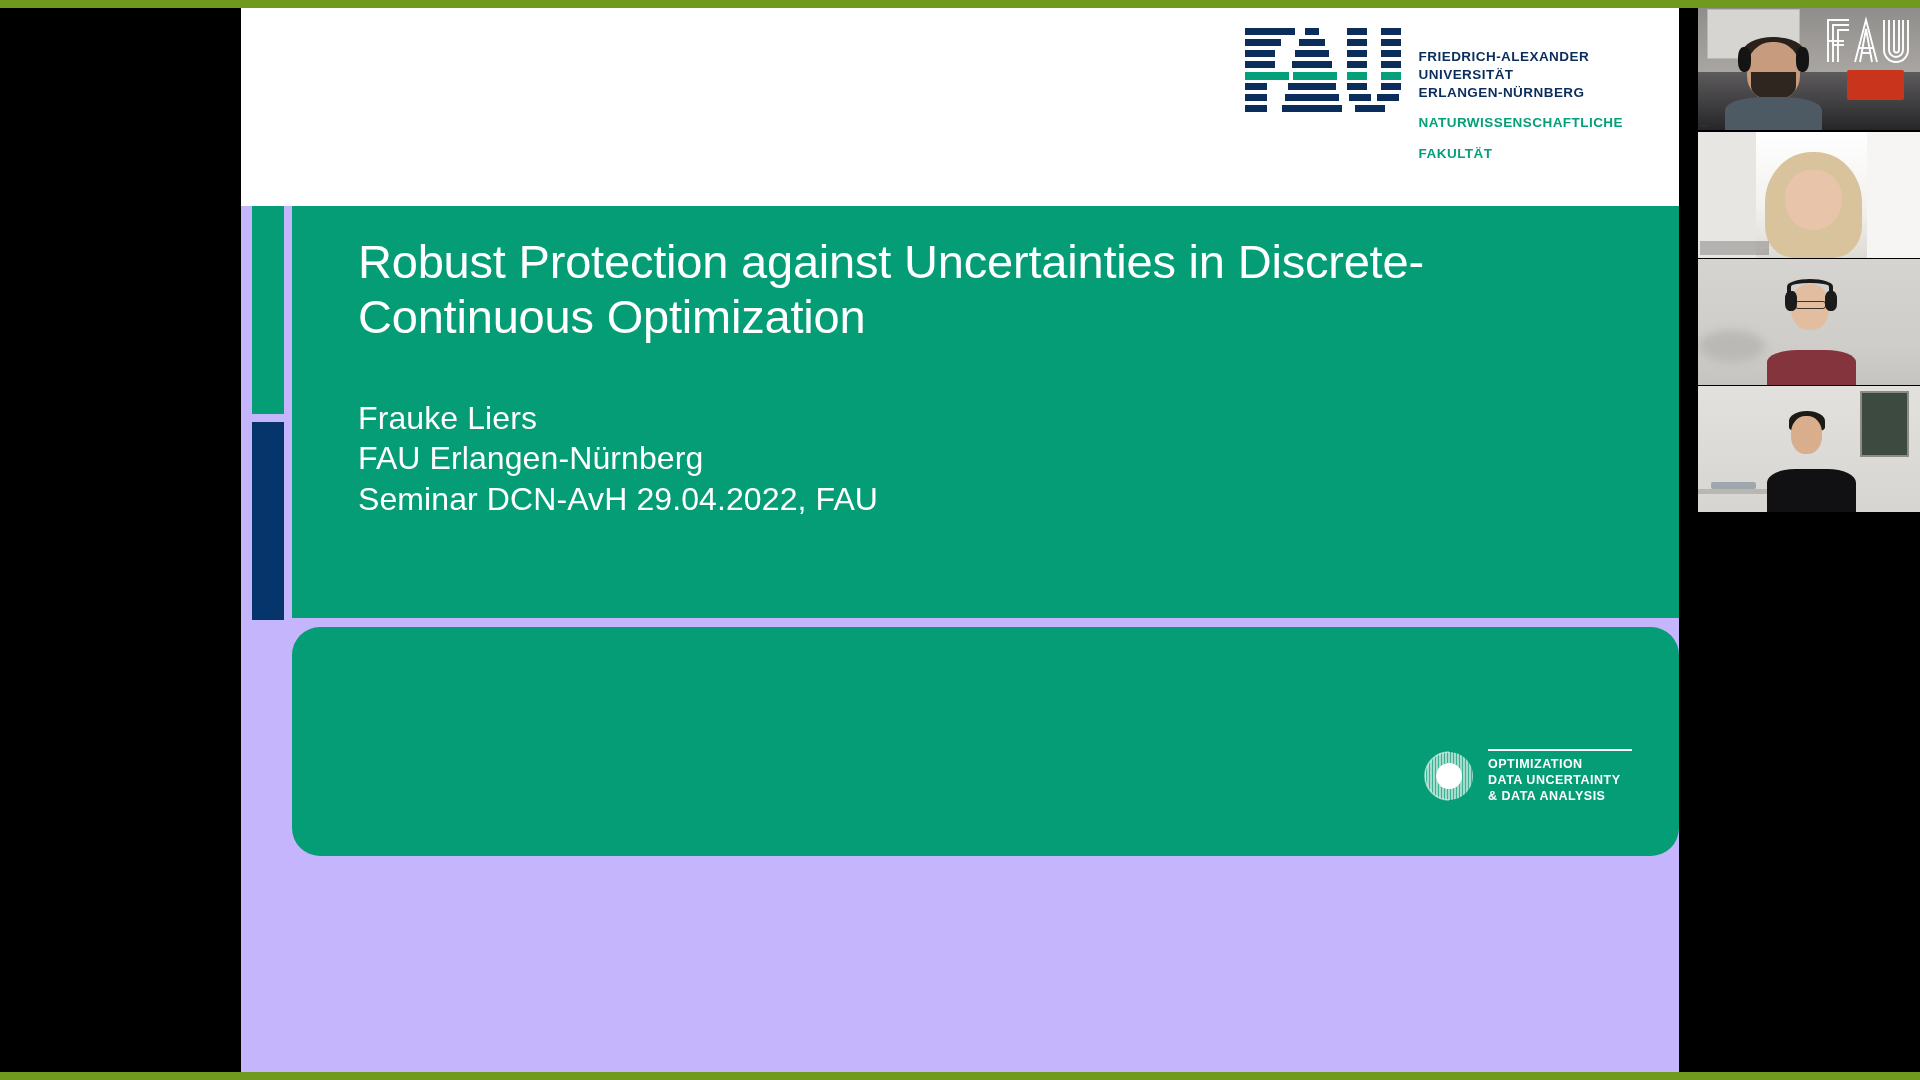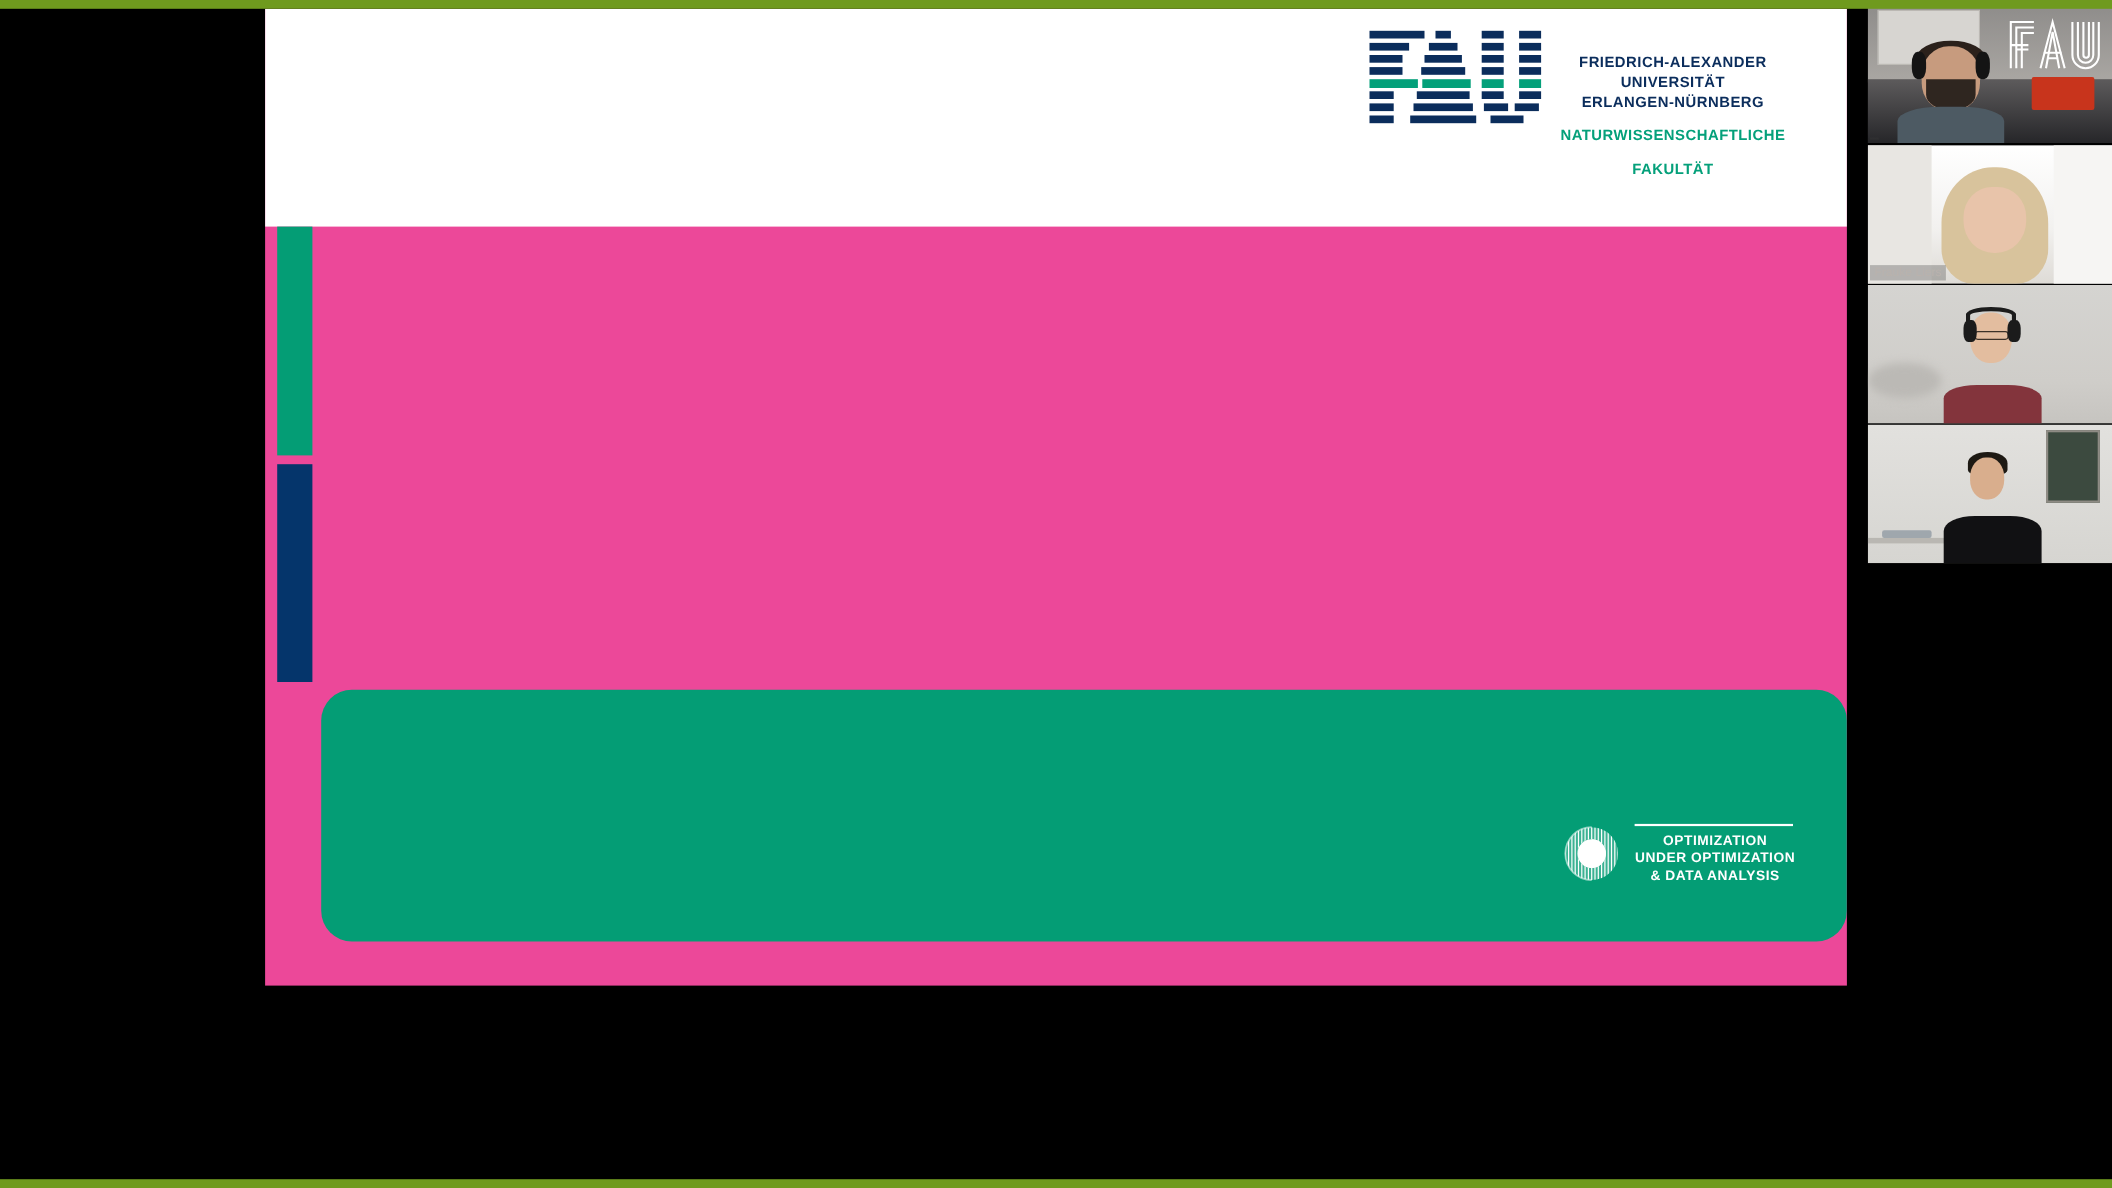--- a/index.html
+++ b/index.html
@@ -30,24 +30,23 @@
   }
   .border-strip.top { top: 0; }
   .border-strip.bottom { bottom: 0; }
 
   
   #slide {
     position: absolute;
     left: 241px;
     top: 8px;
     width: 1438px;
-    height: 888px;
-    background: #ec4899;
+    height: 1064px;
+    background: #c4b5fd;
     overflow: hidden;
-    text-align: center;
   }
 
   
   .slide-header {
     position: absolute;
     left: 0; top: 0;
     width: 100%;
     height: 198px;
     background: #ffffff;
   }
@@ -400,20 +399,31 @@
           <div class="fau-line">ERLANGEN-NÜRNBERG</div>
           <div class="fau-faculty">NATURWISSENSCHAFTLICHE</div>
           <div class="fau-faculty">FAKULTÄT</div>
         </div>
       </div>
     </div>
 
     <div class="accent-col accent-green"></div>
     <div class="accent-col accent-navy"></div>
 
+    <div class="panel panel-top">
+      <div class="title-block">
+        <div class="slide-title">Robust Protection against Uncertainties in Discrete-</div>
+        <div class="slide-title">Continuous Optimization</div>
+      </div>
+      <div class="author-block">
+        <div class="author-line">Frauke Liers</div>
+        <div class="author-line">FAU Erlangen-Nürnberg</div>
+        <div class="author-line">Seminar DCN-AvH 29.04.2022, FAU</div>
+      </div>
+    </div>
 
     <div class="panel panel-bottom">
       <div class="ouuda-logo">
         <svg class="ouuda-mark" viewBox="0 0 52 52">
           <defs>
             <clipPath id="ringclip">
               <path d="M26 2a24 24 0 1 0 0 48 24 24 0 0 0 0-48zm0 11a13 13 0 1 1 0 26 13 13 0 0 1 0-26z"></path>
             </clipPath>
           </defs>
           <g clip-path="url(#ringclip)">
@@ -438,21 +448,21 @@
               <line x1="50" y1="0" x2="50" y2="52"></line>
             </g>
           </g>
           <path d="M26 13a13 13 0 0 1 13 13 13 13 0 0 1-13 13 13 13 0 0 1-9-3.8L26 26z" fill="#ffffff" opacity="0.95"></path>
           <circle cx="26" cy="26" r="13" fill="#ffffff"></circle>
           <path d="M26 2a24 24 0 1 0 0 48" fill="none" stroke="#ffffff" stroke-width="1.6" opacity="0.55"></path>
         </svg>
         <div class="ouuda-text">
           <div class="ouuda-rule"></div>
           <div class="ouuda-line">OPTIMIZATION</div>
-          <div class="ouuda-line">UNDER OPTIMIZATION</div>
+          <div class="ouuda-line">DATA UNCERTAINTY</div>
           <div class="ouuda-line">&amp; DATA ANALYSIS</div>
         </div>
       </div>
     </div>
 
   </div>
 
   <div id="video-rail">
 
     <div class="tile t0">

